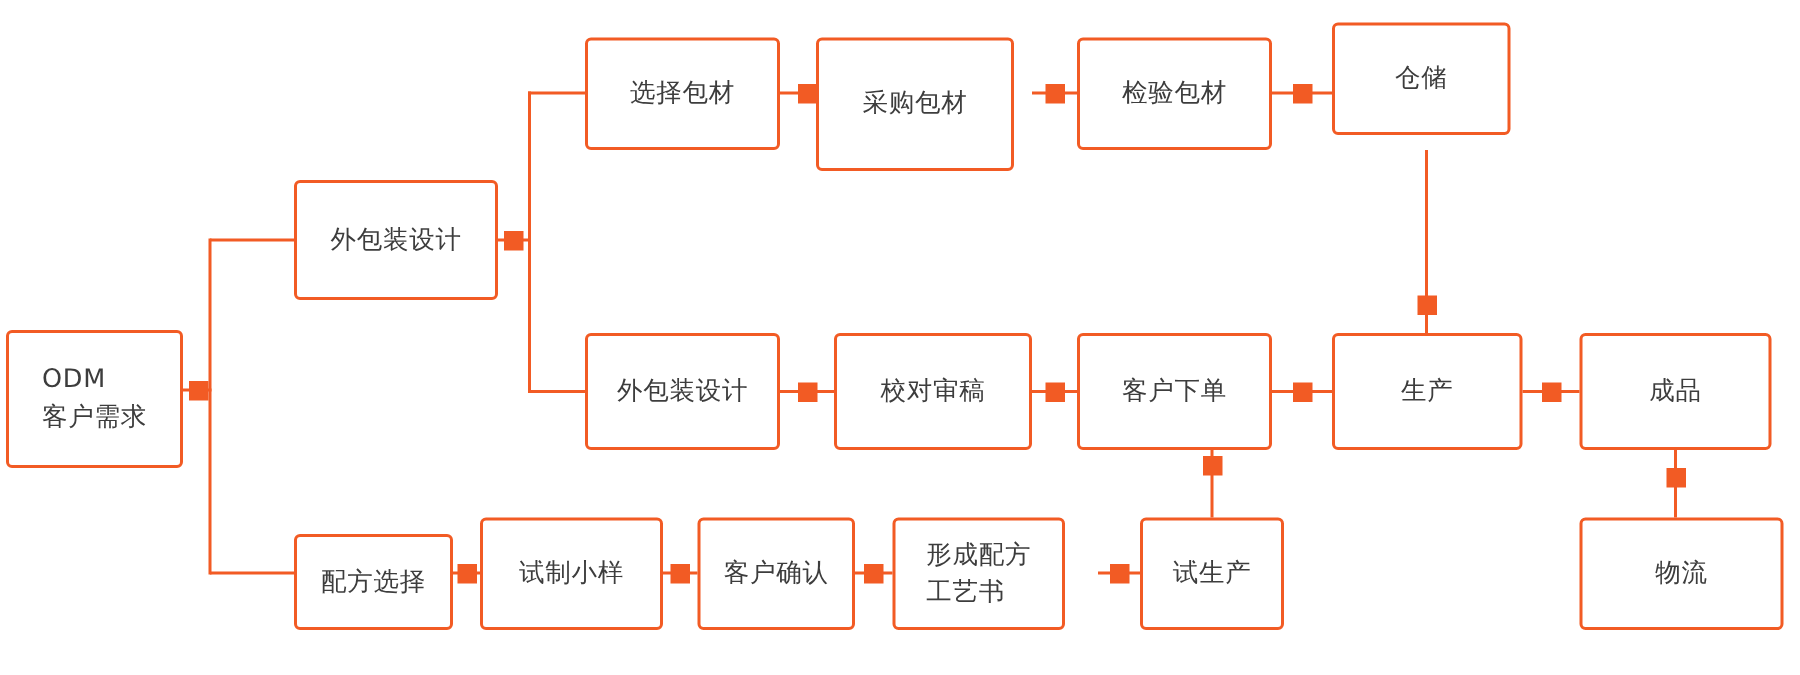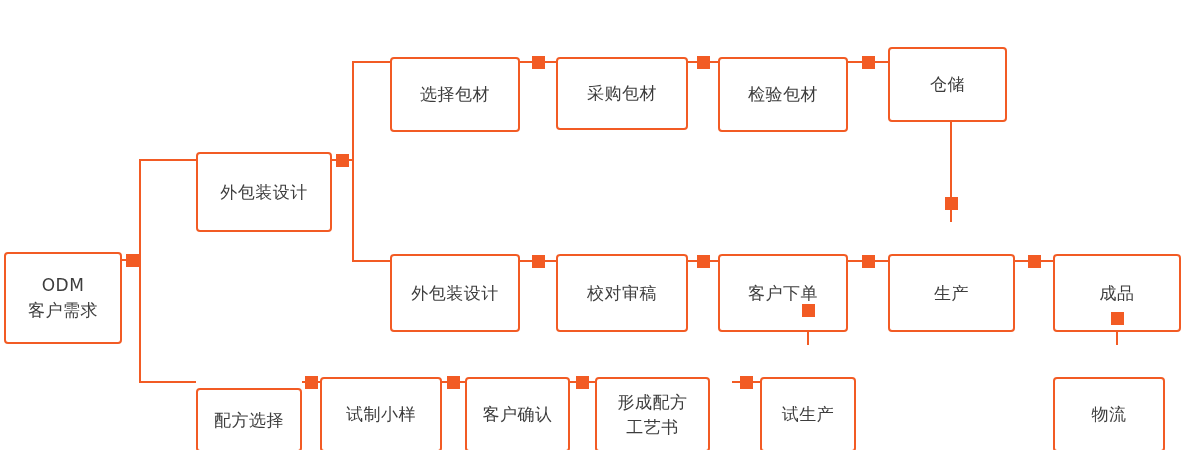--- a/index.html
+++ b/index.html
@@ -15,28 +15,27 @@
     overflow: hidden;
   }
   .node {
     position: absolute;
     border: 2px solid var(--accent, #f25b24);
     border-radius: 4px;
     background: #ffffff;
     display: flex;
     align-items: center;
     justify-content: center;
-    text-align: center;
+    text-align: left;
     font-size: 17px;
     color: var(--text, #3d3d3d);
     line-height: 1.45;
     white-space: pre-line;
     letter-spacing: 0.5px;
     z-index: 2;
-    margin-top: 32px;
   }
   .sq {
     position: absolute;
     width: 13px;
     height: 13px;
     background: var(--accent, #f25b24);
     z-index: 3;
   }
   .hline {
     position: absolute;
@@ -100,31 +99,31 @@
   <div class="sq" style="left:740px;top:376px"></div>
   <div class="sq" style="left:802px;top:304px"></div>
   <div class="sq" style="left:1111px;top:312px"></div>
 
   <div class="node" style="left:4px;top:220px;width:118px;height:92px">ODM
 客户需求</div>
 
   <div class="node" style="left:196px;top:120px;width:136px;height:80px">外包装设计</div>
 
   <div class="node" style="left:390px;top:25px;width:130px;height:75px">选择包材</div>
-  <div class="node" style="left:556px;top:25px;width:132px;height:73px">采购包材</div>
+  <div class="node" style="left:544px;top:25px;width:132px;height:89px">采购包材</div>
   <div class="node" style="left:718px;top:25px;width:130px;height:75px">检验包材</div>
   <div class="node" style="left:888px;top:15px;width:119px;height:75px">仓储</div>
 
   <div class="node" style="left:390px;top:222px;width:130px;height:78px">外包装设计</div>
   <div class="node" style="left:556px;top:222px;width:132px;height:78px">校对审稿</div>
   <div class="node" style="left:718px;top:222px;width:130px;height:78px">客户下单</div>
   <div class="node" style="left:888px;top:222px;width:127px;height:78px">生产</div>
   <div class="node" style="left:1053px;top:222px;width:128px;height:78px">成品</div>
 
   <div class="node" style="left:196px;top:356px;width:106px;height:64px">配方选择</div>
   <div class="node" style="left:320px;top:345px;width:122px;height:75px">试制小样</div>
   <div class="node" style="left:465px;top:345px;width:105px;height:75px">客户确认</div>
   <div class="node" style="left:595px;top:345px;width:115px;height:75px">形成配方
 工艺书</div>
   <div class="node" style="left:760px;top:345px;width:96px;height:75px">试生产</div>
-  <div class="node" style="left:1053px;top:345px;width:112px;height:75px">物流</div>
+  <div class="node" style="left:1053px;top:345px;width:136px;height:75px">物流</div>
 
 </div>
 
 </body></html>

